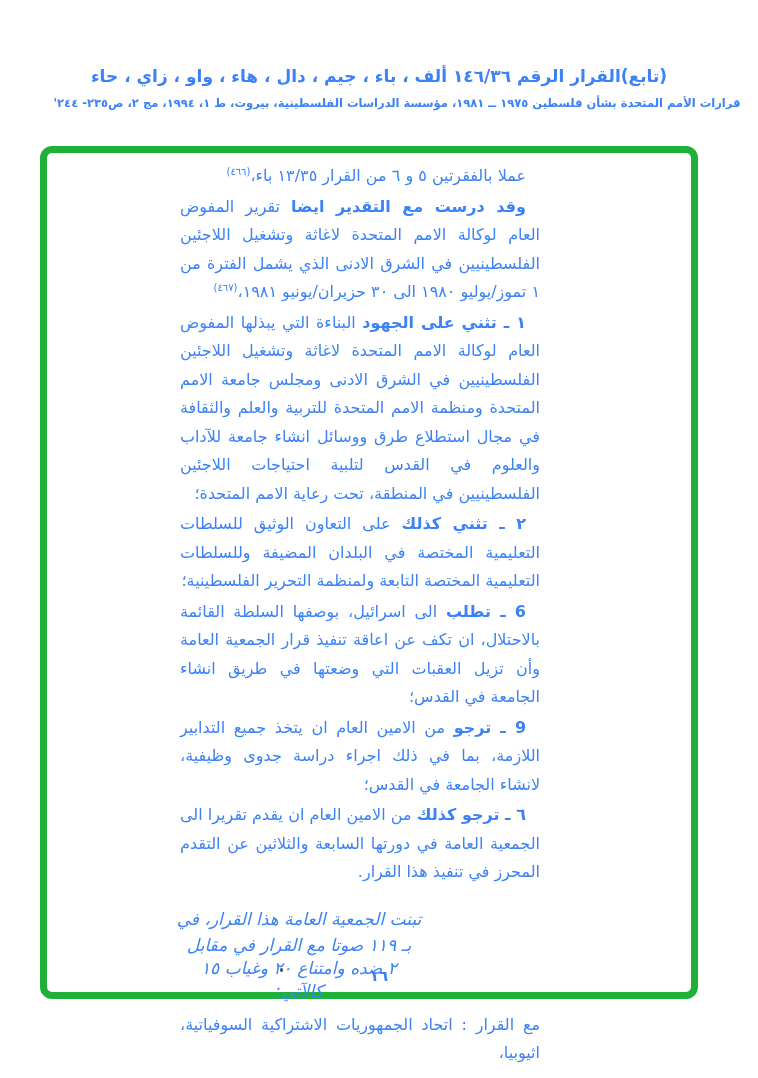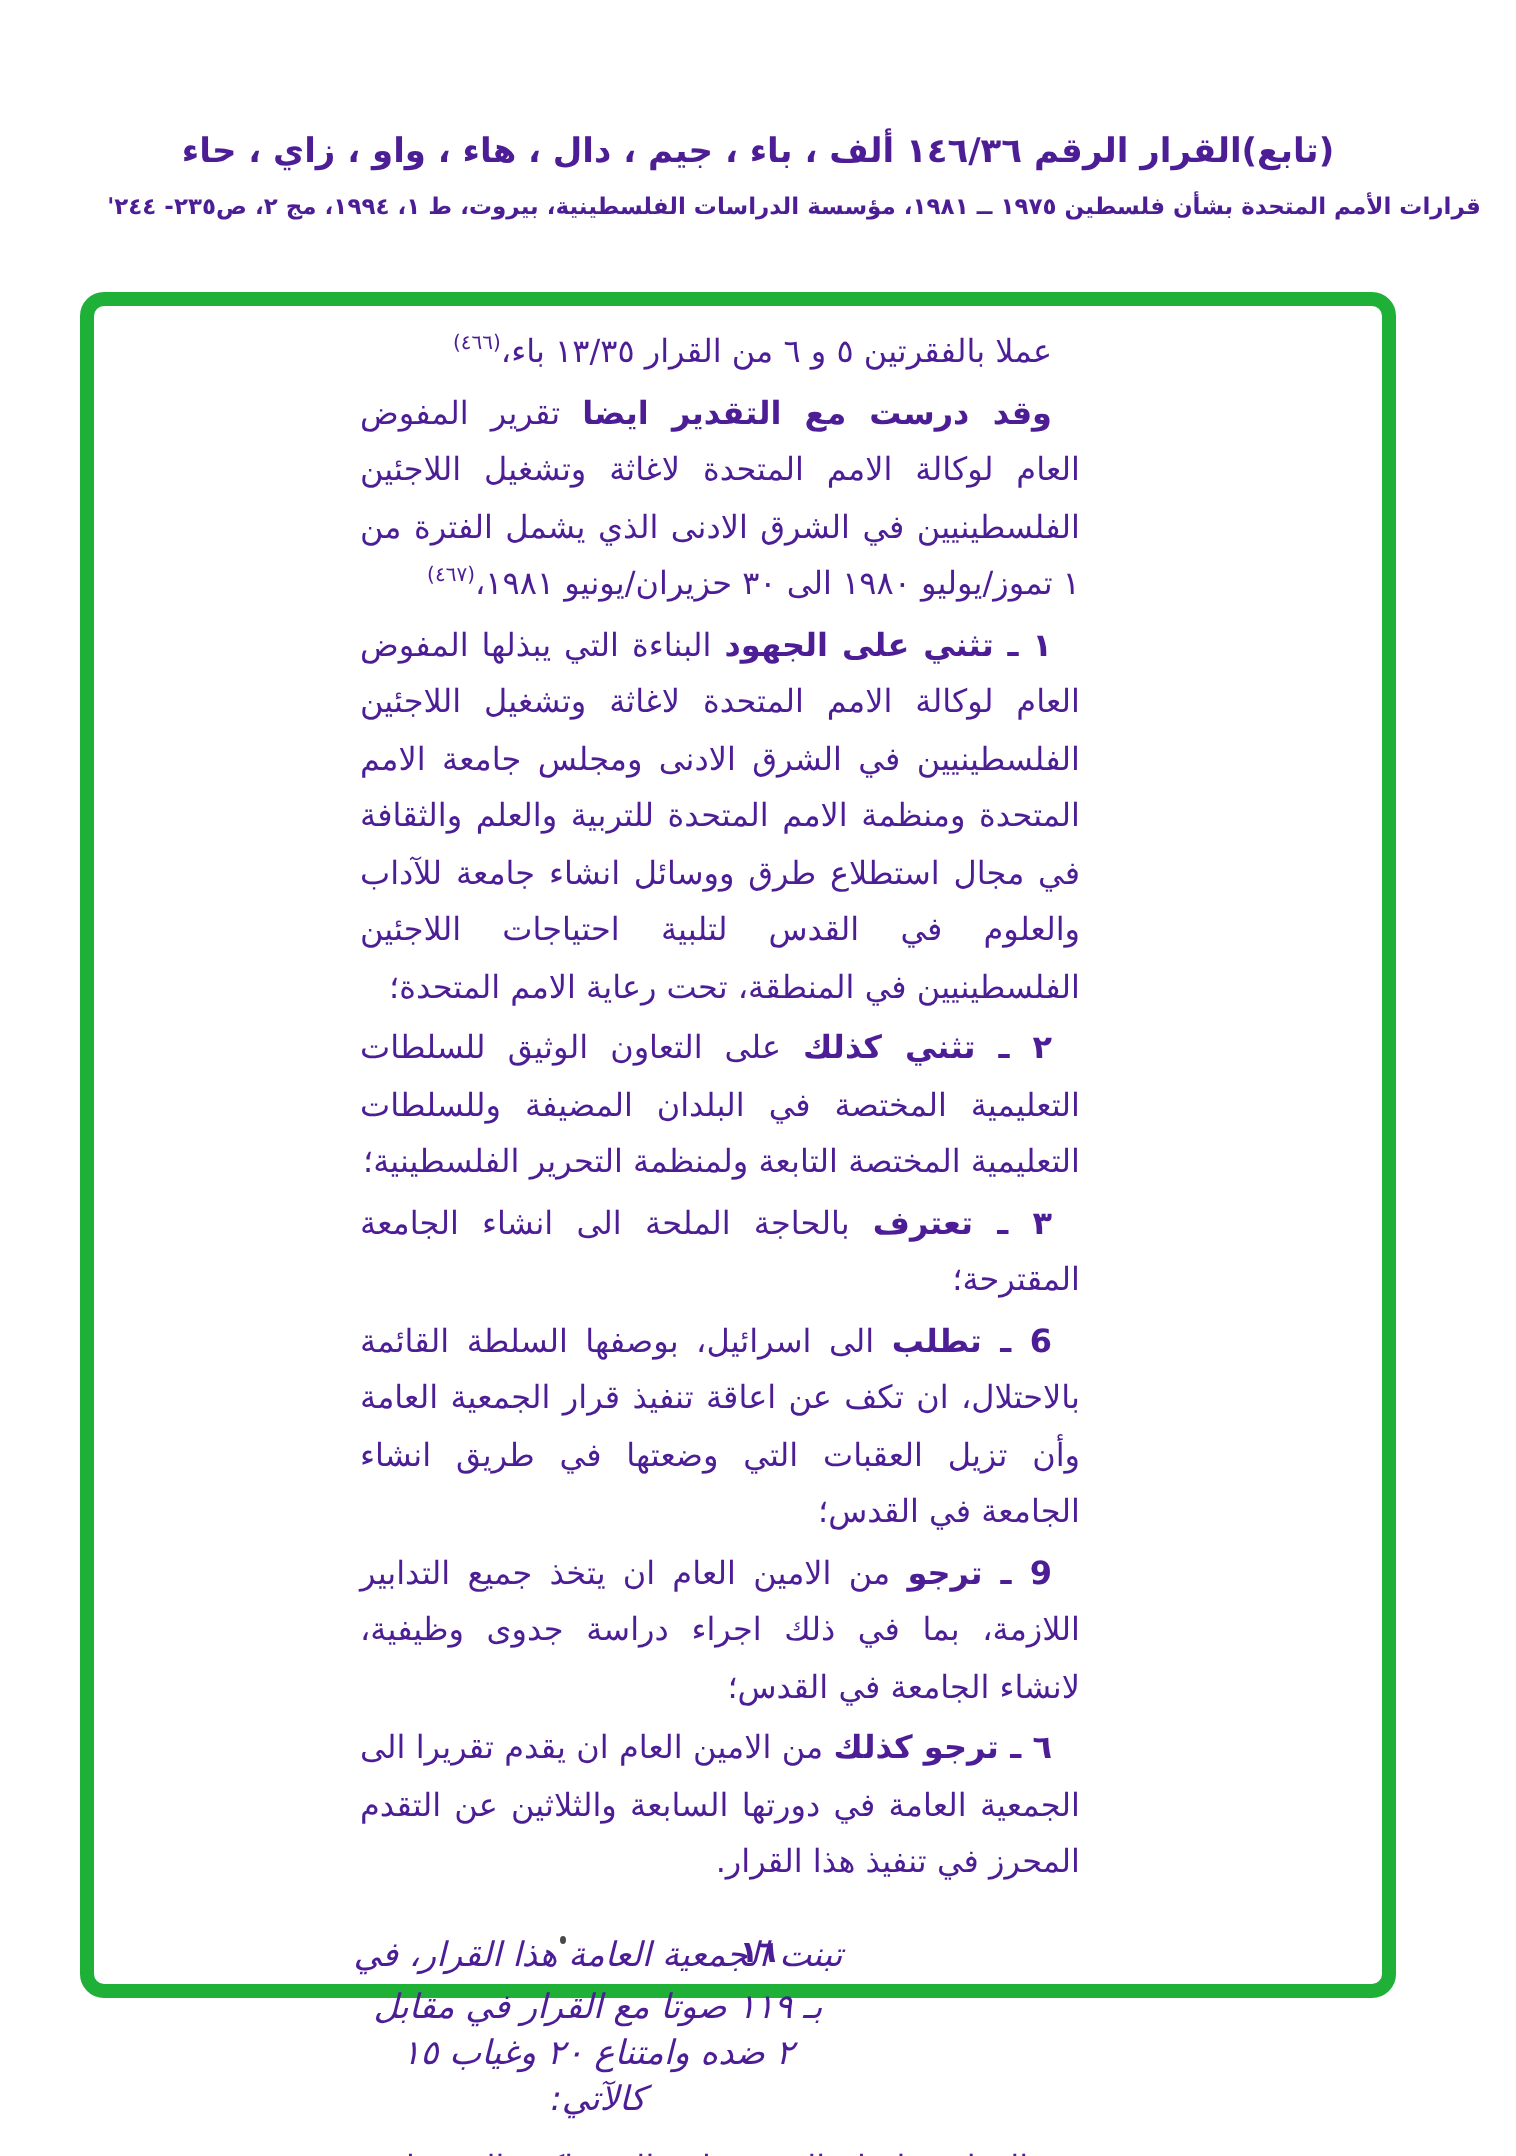--- a/index.html
+++ b/index.html
@@ -2,21 +2,21 @@
 <html lang="ar"><head>
 <meta charset="utf-8">
 <style>
   html,body{margin:0;padding:0;background:#ffffff;}
   .page{
     position:relative;
     width:758px;height:1078px;
     background:#ffffff;
     overflow:hidden;
     font-family:"DejaVu Sans", sans-serif;
-    color:#4c1d95;
+    color:#3b82f6;
   }
   
   .header{position:absolute;top:66px;left:0;right:0;text-align:center;direction:rtl;}
   .header-line1{font-size:17px;font-weight:bold;letter-spacing:0px;}
   .header-line2{font-size:11.5px;font-weight:bold;margin-top:10px;padding-left:36px;}
   
   .frame{
     position:absolute;left:40px;top:146px;
     width:644px;height:839px;
     border:7px solid #1fb137;
@@ -76,21 +76,20 @@
   <div class="body-col">
 
     <p class="body-par"><span class="lead"></span><span>عملا بالفقرتين ٥ و ٦ من القرار ١٣/٣٥ باء،</span><sup>(٤٦٦)</sup></p>
 
     <p class="body-par"><span class="lead">وقد درست مع التقدير ايضا</span><span> تقرير المفوض العام لوكالة الامم المتحدة لاغاثة وتشغيل اللاجئين الفلسطينيين في الشرق الادنى الذي يشمل الفترة من ١ تموز/يوليو ١٩٨٠ الى ٣٠ حزيران/يونيو ١٩٨١،</span><sup>(٤٦٧)</sup></p>
 
     <p class="body-par"><span class="lead">١ ـ تثني على الجهود</span><span> البناءة التي يبذلها المفوض العام لوكالة الامم المتحدة لاغاثة وتشغيل اللاجئين الفلسطينيين في الشرق الادنى ومجلس جامعة الامم المتحدة ومنظمة الامم المتحدة للتربية والعلم والثقافة في مجال استطلاع طرق ووسائل انشاء جامعة للآداب والعلوم في القدس لتلبية احتياجات اللاجئين الفلسطينيين في المنطقة، تحت رعاية الامم المتحدة؛</span></p>
 
     <p class="body-par"><span class="lead">٢ ـ تثني كذلك</span><span> على التعاون الوثيق للسلطات التعليمية المختصة في البلدان المضيفة وللسلطات التعليمية المختصة التابعة ولمنظمة التحرير الفلسطينية؛</span></p>
 
-    <p class="body-par"><span class="lead">٣ ـ تعترف</span><span> بالحاجة الملحة الى انشاء الجامعة المقترحة؛</span></p>
 
     <p class="body-par"><span class="lead">6 ـ تطلب</span><span> الى اسرائيل، بوصفها السلطة القائمة بالاحتلال، ان تكف عن اعاقة تنفيذ قرار الجمعية العامة وأن تزيل العقبات التي وضعتها في طريق انشاء الجامعة في القدس؛</span></p>
 
     <p class="body-par"><span class="lead">9 ـ ترجو</span><span> من الامين العام ان يتخذ جميع التدابير اللازمة، بما في ذلك اجراء دراسة جدوى وظيفية، لانشاء الجامعة في القدس؛</span></p>
 
     <p class="body-par"><span class="lead">٦ ـ ترجو كذلك</span><span> من الامين العام ان يقدم تقريرا الى الجمعية العامة في دورتها السابعة والثلاثين عن التقدم المحرز في تنفيذ هذا القرار.</span></p>
 
     <div class="adoption">
       <div class="first">تبنت الجمعية العامة هذا القرار، في</div>
       <div>بـ ١١٩ صوتا مع القرار في مقابل</div>

